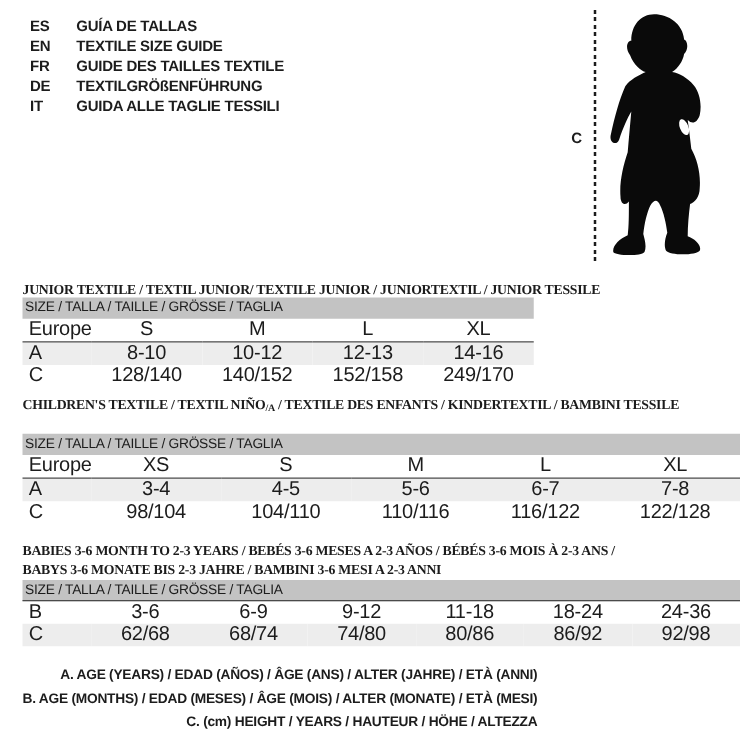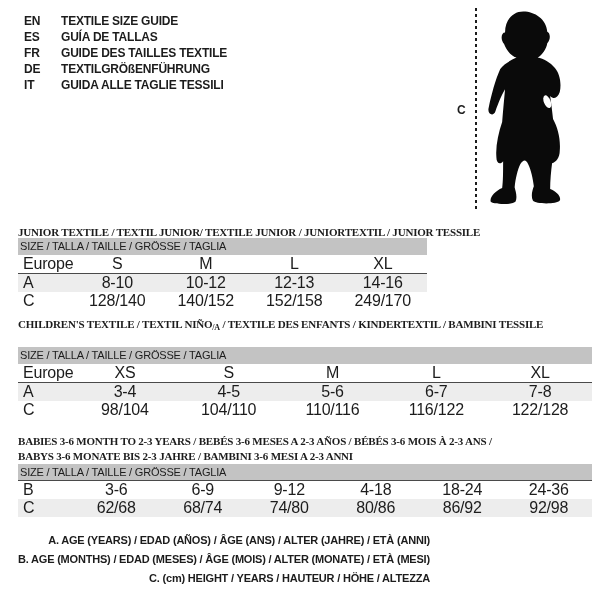--- a/index.html
+++ b/index.html
@@ -57,26 +57,26 @@
   .legend { position: absolute; left: 18px; top: 531px; text-align: right; }
   .legend-line { font-size: 11px; font-weight: 700; line-height: 19px; white-space: nowrap; }
 </style>
 </head>
 <body>
 
 <div class="page">
 
   <div class="lang-block">
     <div class="lang-row">
+      <span class="lang-code">ES</span>
+      <span class="lang-title">GUÍA DE TALLAS</span>
+    </div>
+    <div class="lang-row">
       <span class="lang-code">EN</span>
       <span class="lang-title">TEXTILE SIZE GUIDE</span>
-    </div>
-    <div class="lang-row">
-      <span class="lang-code">ES</span>
-      <span class="lang-title">GUÍA DE TALLAS</span>
     </div>
     <div class="lang-row">
       <span class="lang-code">FR</span>
       <span class="lang-title">GUIDE DES TAILLES TEXTILE</span>
     </div>
     <div class="lang-row">
       <span class="lang-code">DE</span>
       <span class="lang-title">TEXTILGRÖßENFÜHRUNG</span>
     </div>
     <div class="lang-row">
@@ -222,21 +222,21 @@
           <col>
           <col>
           <col>
         </colgroup>
       <tbody>
           <tr>
         <td class="lbl">B</td>
         <td>3-6</td>
         <td>6-9</td>
         <td>9-12</td>
-        <td>4-18</td>
+        <td>11-18</td>
         <td>18-24</td>
         <td>24-36</td>
       </tr>
       <tr class="shaded">
         <td class="lbl">C</td>
         <td>62/68</td>
         <td>68/74</td>
         <td>74/80</td>
         <td>80/86</td>
         <td>86/92</td>

